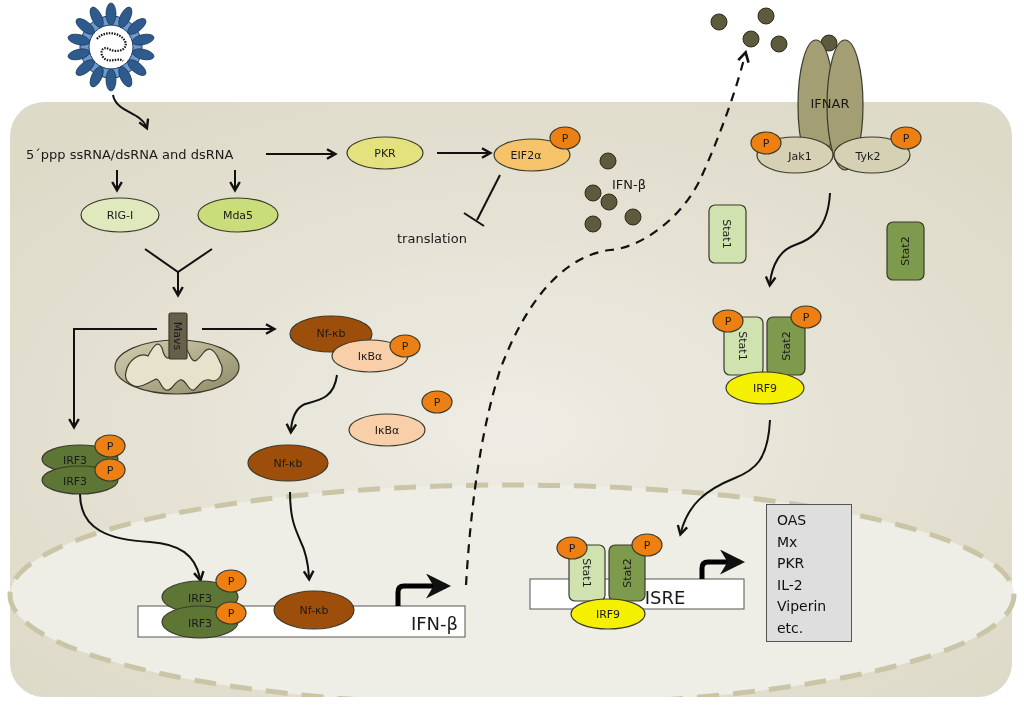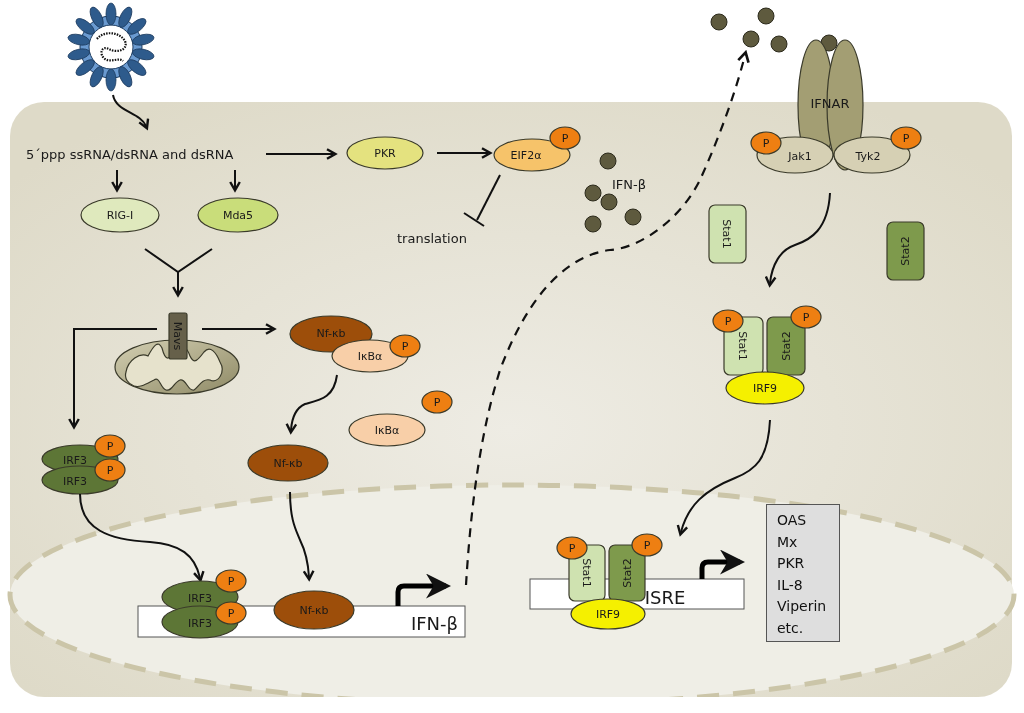--- a/index.html
+++ b/index.html
@@ -5,21 +5,21 @@
     html, body { margin: 0; padding: 0; background: #ffffff; }
     body { width: 1024px; height: 713px; overflow: hidden; }
     #diagram { position: absolute; left: 0; top: 0; width: 1024px; height: 713px; }
     svg text { font-family: "DejaVu Sans", "Liberation Sans", sans-serif; fill: #1a1a1a; }
     .lbl { font-size: 11px; }
     .lbl-md { font-size: 13px; }
     .lbl-lg { font-size: 18px; }
     .p-lbl { font-size: 11px; fill: #1a1a1a; }
     .outline { stroke: #3a3a2a; stroke-width: 1.2; }
     .arrow { stroke: #111; stroke-width: 2; fill: none; }
-    .genes { position: absolute; left: 766px; top: 504px; width: 74px; height: 138px;
+    .genes { position: absolute; left: 766px; top: 504px; width: 86px; height: 138px;
              background: #dedede; border: 1px solid #555; box-sizing: border-box;
              padding: 5px 0 0 10px; font-family: "DejaVu Sans", "Liberation Sans", sans-serif;
              font-size: 14px; line-height: 21.5px; color: #111; }
     .genes div { white-space: nowrap; }
   </style>
 </head>
 <body>
 
 <div id="diagram">
 <svg width="1024" height="713" viewBox="0 0 1024 713" xmlns="http://www.w3.org/2000/svg">
@@ -268,17 +268,17 @@
     <text class="p-lbl" x="647" y="549" text-anchor="middle">P</text>
   </g>
 
   <path d="M702,579 L702,568 Q702,562 708,562 L740,562" fill="none" stroke="#000" stroke-width="5" marker-end="url(#ah)"></path>
 </svg>
 
 <div class="genes">
   <div>OAS</div>
   <div>Mx</div>
   <div>PKR</div>
-  <div>IL-8</div>
+  <div>IL-2</div>
   <div>Viperin</div>
   <div>etc.</div>
 </div>
 </div>
 
 </body></html>

